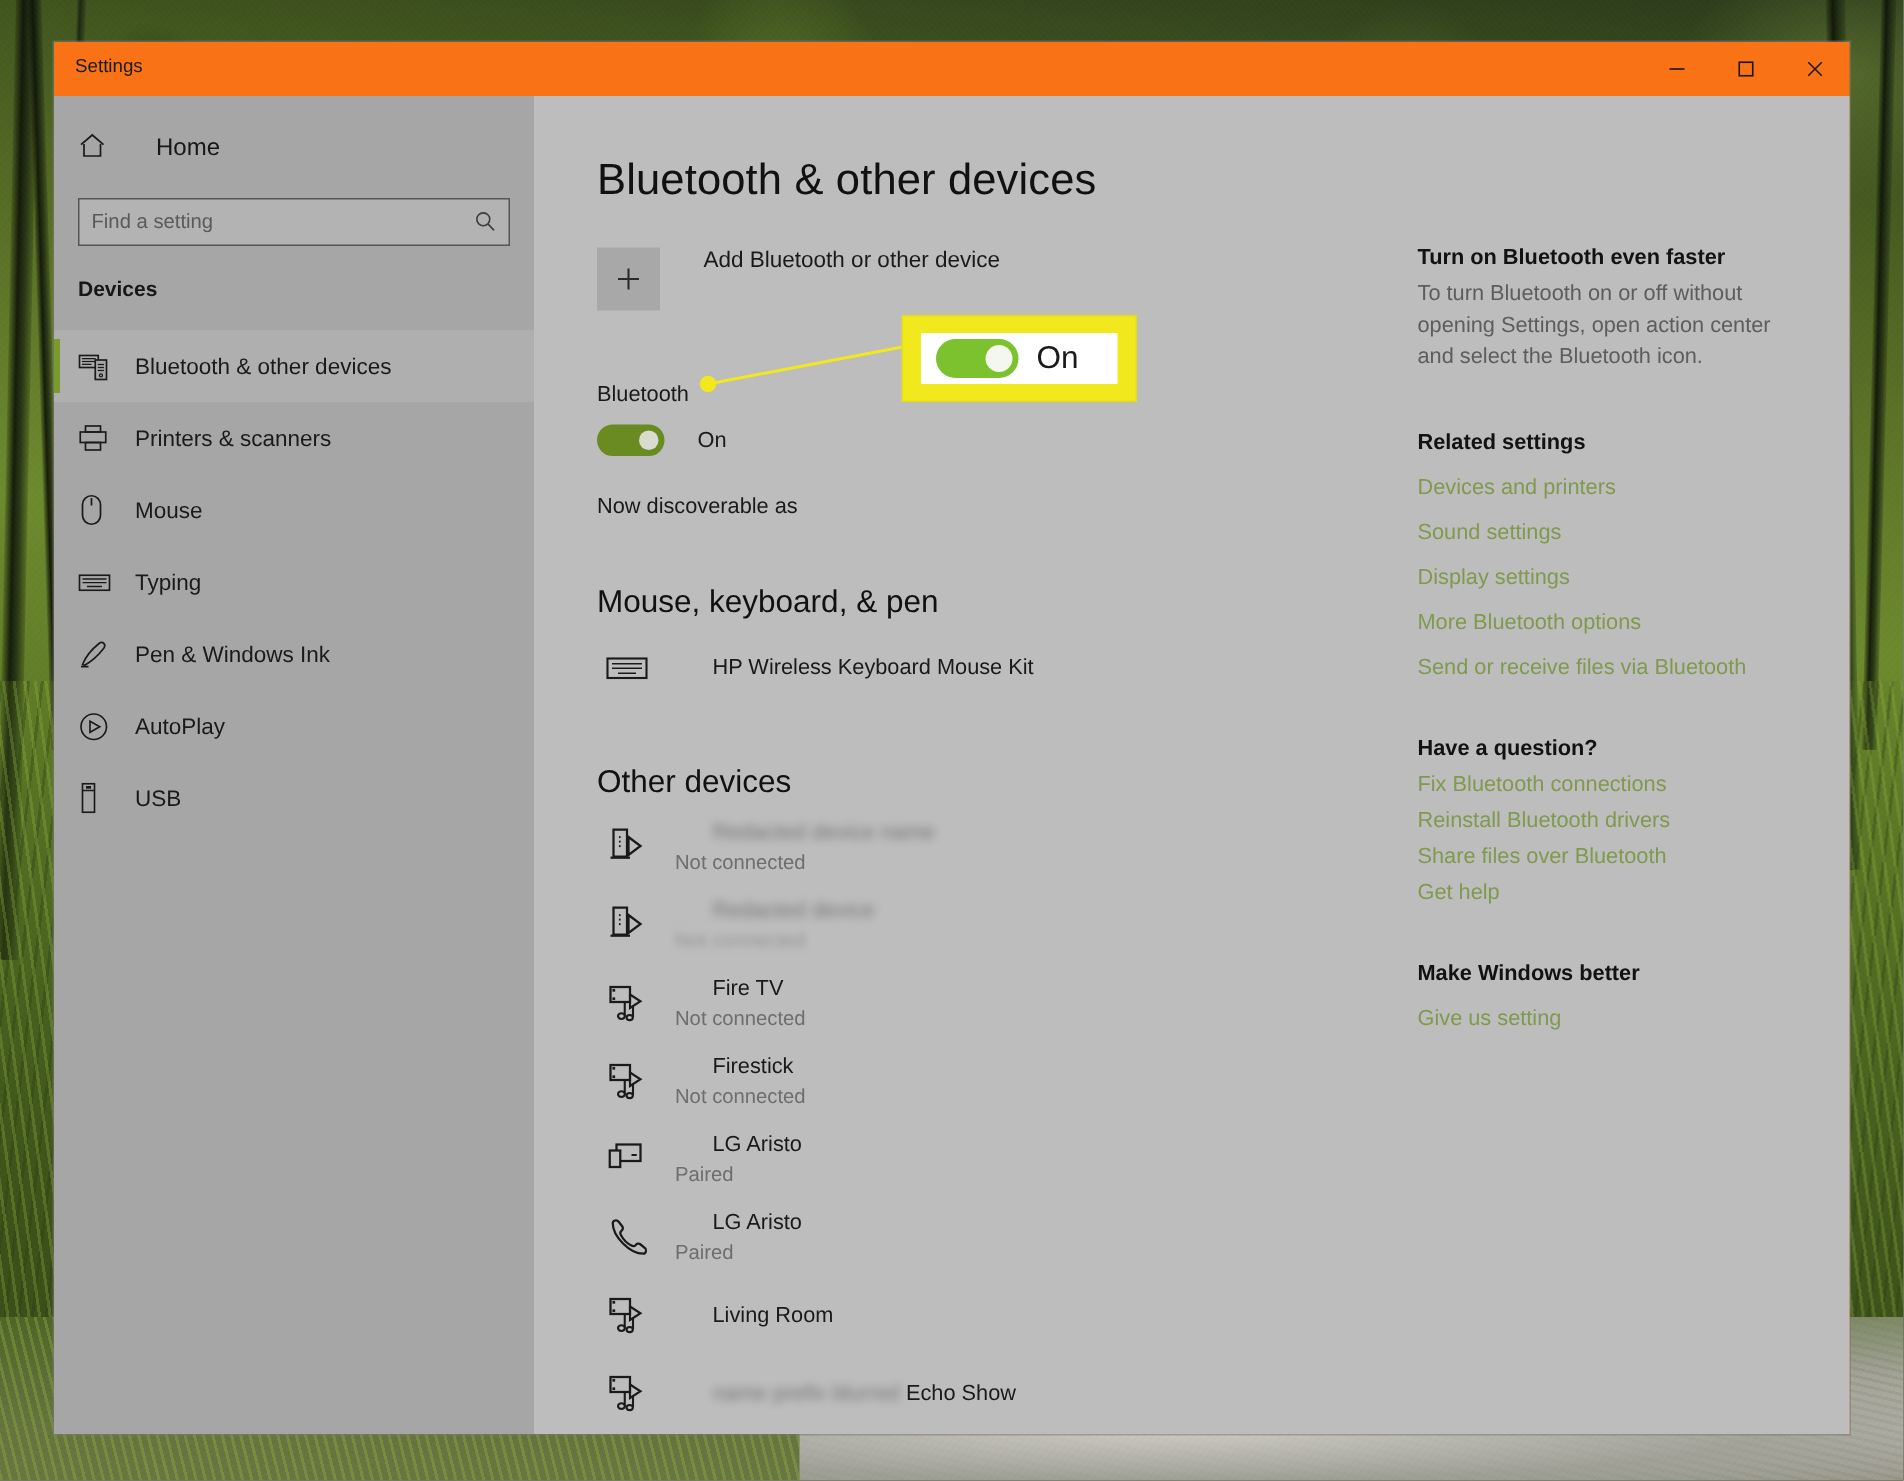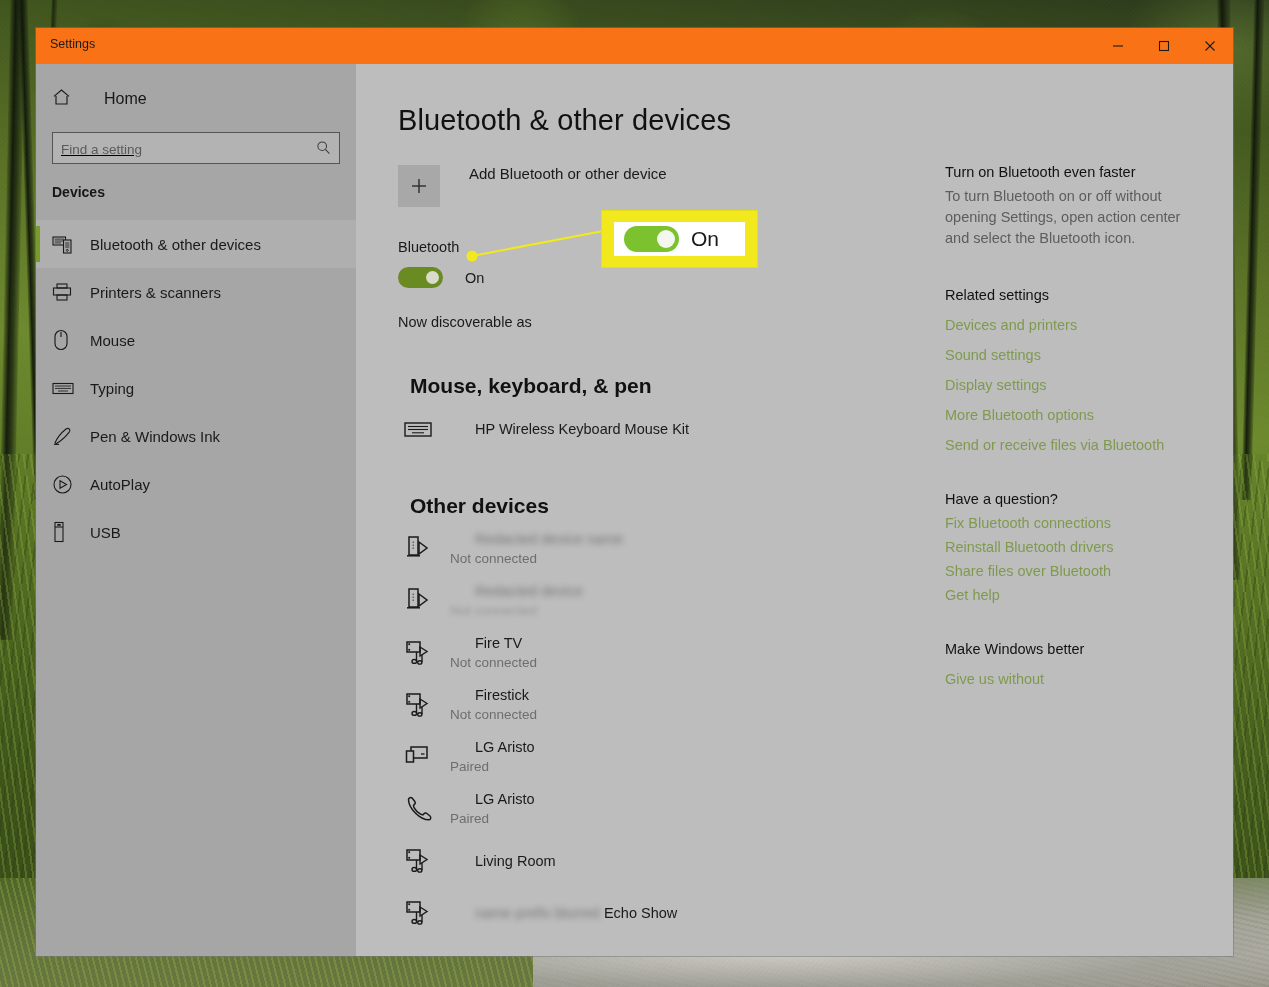--- a/index.html
+++ b/index.html
@@ -71,21 +71,21 @@
   .wincontrols{position:absolute;right:0;top:0;height:36px;display:flex;}
   .wc{width:46px;height:36px;display:flex;align-items:center;justify-content:center;cursor:default;}
   .wc svg{display:block;}
 
   #body-row{flex:1;display:flex;min-height:0;}
 
   
   #sidebar{width:320px;flex:0 0 320px;background:#a6a6a6;position:relative;}
   #home-item{display:flex;align-items:center;height:34px;margin-top:18px;padding-left:16px;cursor:default;}
   .home-label{font-size:16px;color:#171717;margin-left:33px;}
-  #search-wrap{margin:16px 16px 0 16px;height:30px;border:1px solid #555;background:#b3b3b3;display:flex;align-items:flex-end;position:relative;text-decoration:underline;}
+  #search-wrap{margin:16px 16px 0 16px;height:30px;border:1px solid #555;background:#b3b3b3;display:flex;align-items:flex-start;position:relative;}
   #search-input{
     border:0;outline:0;background:transparent;flex:1;height:28px;
     font-family:inherit;font-size:13.5px;color:#3a3a3a;padding:0 8px;
   }
   #search-input::placeholder{color:#5a5a5a;}
   #search-icon{position:absolute;right:8px;top:7px;}
   #devices-heading{margin:20px 0 0 16px;font-size:14px;font-weight:bold;color:#171717;}
   #nav-list{margin-top:20px;}
   .nav-item{display:flex;align-items:center;height:48px;padding-left:16px;position:relative;cursor:default;}
   .nav-item.selected{background:rgba(255,255,255,.10);}
@@ -94,41 +94,41 @@
   .nav-label{font-size:15px;color:#1a1a1a;margin-left:12px;}
 
   
   #main{flex:1;position:relative;background:#bdbdbd;overflow:hidden;padding:0 0 0 42px;}
   #page-title{font-size:29px;font-weight:normal;color:#111;margin:40px 0 0 0;letter-spacing:.1px;}
 
   #add-device-row{display:flex;align-items:flex-start;margin-top:28px;cursor:default;}
   #add-plus-btn{width:42px;height:42px;background:#a8a8a8;display:flex;align-items:center;justify-content:center;}
   #add-device-label{font-size:15px;color:#1a1a1a;margin-left:29px;}
 
-  #bluetooth-block{margin-top:32px;}
+  #bluetooth-block{margin-top:48px;}
   #bluetooth-label{font-size:14.5px;color:#1a1a1a;}
   #toggle-row{display:flex;align-items:center;margin-top:12px;}
   #bt-toggle{width:45px;height:21px;border-radius:11px;background:#6a8a22;position:relative;cursor:default;}
   #bt-toggle .knob{position:absolute;right:4px;top:4px;width:13px;height:13px;border-radius:50%;background:#d8dbcd;}
   #bt-toggle-state{font-size:14.5px;color:#1a1a1a;margin-left:22px;}
   #discoverable-text{margin-top:26px;font-size:14.5px;color:#1a1a1a;}
 
-  .section-heading{font-size:21px;color:#111;margin:44px 0 0 12px;font-weight:bold;}
+  .section-heading{font-size:21px;color:#111;margin:44px 0 0 0;font-weight:normal;}
   .device-list{margin-top:10px;}
   .device-row{display:flex;align-items:center;min-height:42px;margin-top:10px;cursor:default;}
   .device-icon{width:46px;flex:0 0 46px;display:flex;align-items:center;justify-content:flex-start;padding-left:6px;}
   .device-text{display:flex;flex-direction:column;justify-content:center;}
   .device-name{font-size:14.5px;color:#1a1a1a;line-height:20px;margin-left:25px;}
   .device-status{font-size:13.5px;color:#6e6e6e;line-height:20px;}
   .redacted{filter:blur(3.2px);opacity:.45;}
   .redacted-sm{filter:blur(2.6px);opacity:.5;}
 
   
   #right-panel{position:absolute;right:26px;top:100px;width:262px;}
-  .rp-heading{font-size:14.5px;font-weight:normal;color:#121212;}
+  .rp-heading{font-size:14.5px;font-weight:bold;color:#121212;}
   .rp-body{font-size:14.5px;color:#5d5d5d;line-height:21px;margin-top:6px;}
   .rp-group{margin-top:38px;}
   .rp-link{display:block;font-size:14.5px;color:#7f9a4e;margin-top:14px;text-decoration:none;cursor:default;}
   .rp-link.tight{margin-top:8px;}
 
   
   #callout-line{position:absolute;left:0;top:0;width:1269px;height:987px;pointer-events:none;}
   #callout-box{
     position:absolute;left:602px;top:211px;width:155px;height:56px;
     background:#f2e81e;box-shadow:0 0 0 1px #e7dd16;
@@ -519,21 +519,21 @@
         <div class="rp-group">
           <div class="rp-heading">Have a question?</div>
           <a class="rp-link tight">Fix Bluetooth connections</a>
           <a class="rp-link tight">Reinstall Bluetooth drivers</a>
           <a class="rp-link tight">Share files over Bluetooth</a>
           <a class="rp-link tight">Get help</a>
         </div>
 
         <div class="rp-group">
           <div class="rp-heading">Make Windows better</div>
-          <a class="rp-link">Give us without</a>
+          <a class="rp-link">Give us setting</a>
         </div>
 
       </div>
 
     </div>
   </div>
 </div>
 
 <svg id="callout-line">
   <line x1="472" y1="256" x2="640" y2="224" stroke="#f2e81e" stroke-width="2"></line>

